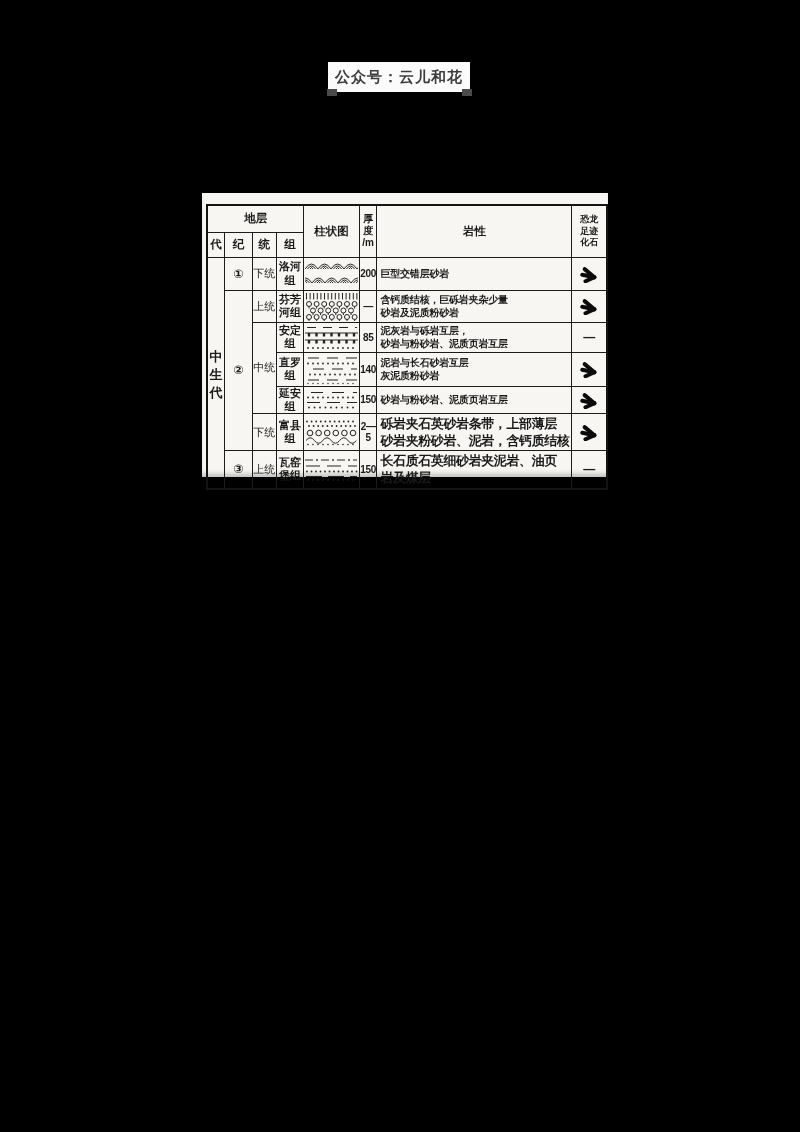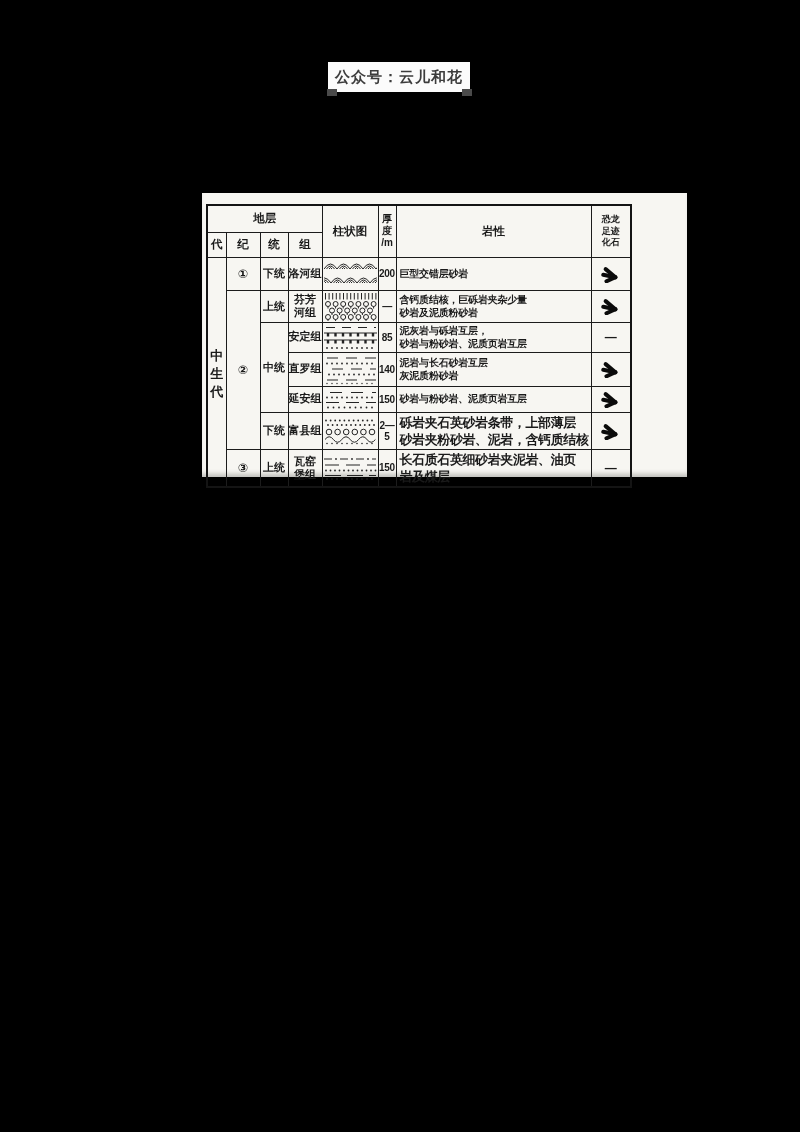--- a/index.html
+++ b/index.html
@@ -12,21 +12,21 @@
   .title-box{
     position:absolute;left:328px;top:62px;width:142px;height:30px;
     background:#fbfbfb;display:flex;align-items:center;justify-content:center;
     font-size:15px;font-weight:600;color:#3c3c3c;letter-spacing:1px;
   }
   .corner-mark{position:absolute;width:10px;height:7px;background:#4a4a4a;top:27px;}
   .corner-mark.l{left:-1px;}
   .corner-mark.r{right:-2px;}
   
   .paper{
-    position:absolute;left:202px;top:193px;width:485px;height:284px;
+    position:absolute;left:202px;top:193px;width:406px;height:284px;
     background:#f7f6f2;
     box-shadow:inset 0 -6px 5px -3px #bdbdb9;
   }
   table{
     border-collapse:collapse;table-layout:fixed;
     margin:11px 0 0 4px;
     border:2.2px solid #141414;
   }
   td{
     border:1.6px solid #1c1c1c;padding:0;text-align:center;vertical-align:middle;
@@ -34,21 +34,21 @@
   }
   tr.hh1{height:27px;} tr.hh2{height:25px;}
   tr.r1{height:33px;} tr.r2{height:32px;} tr.r3{height:30px;}
   tr.r4{height:34px;} tr.r5{height:26px;} tr.r6{height:31px;} tr.r7{height:29px;}
   .hdr{font-size:11.5px;font-weight:700;}
   .thick-hdr div{font-size:10px;line-height:1.2;font-weight:700;}
   .fossil-hdr div{font-size:9px;line-height:1.25;font-weight:700;}
   .era-col{display:flex;flex-direction:column;justify-content:space-around;height:100%;padding:18px 0 14px 0;box-sizing:border-box;}
   .era-col span{font-size:13px;font-weight:700;}
   .period{font-size:12px;font-weight:600;}
-  .series{font-size:11px;font-weight:700;}
+  .series{font-size:11px;font-weight:400;}
   .form{font-size:11px;font-weight:700;line-height:1.2;}
   .thick{font-size:10px;font-weight:600;letter-spacing:-0.3px;}
   .lith{text-align:left;padding:1px 2px 1px 3px;}
   .lith div{font-size:10px;font-weight:600;line-height:1.32;white-space:nowrap;letter-spacing:-0.2px;}
   .lith.tight div{font-size:13px;letter-spacing:-0.4px;}
   .pat svg{display:block;margin:0 auto;}
   .fossil{font-size:12px;font-weight:700;}
   .fossil svg{display:block;margin:0 auto;}
 </style>
 </head>

